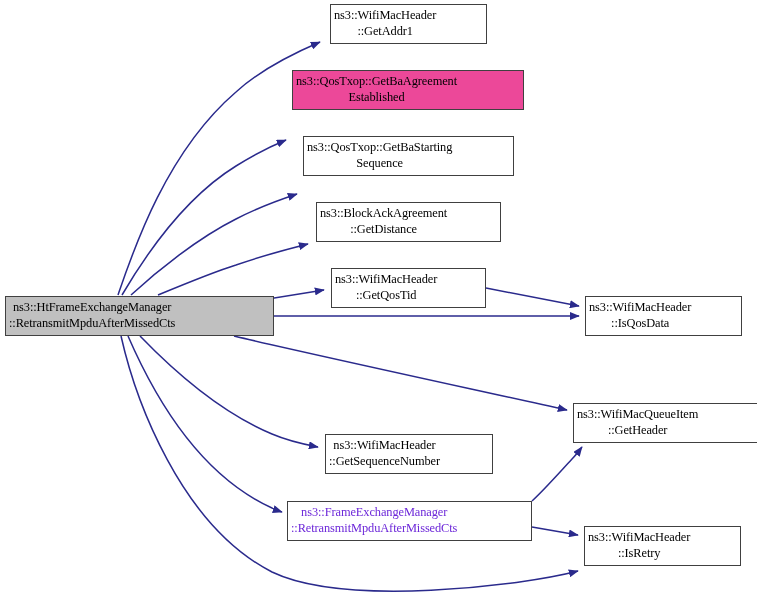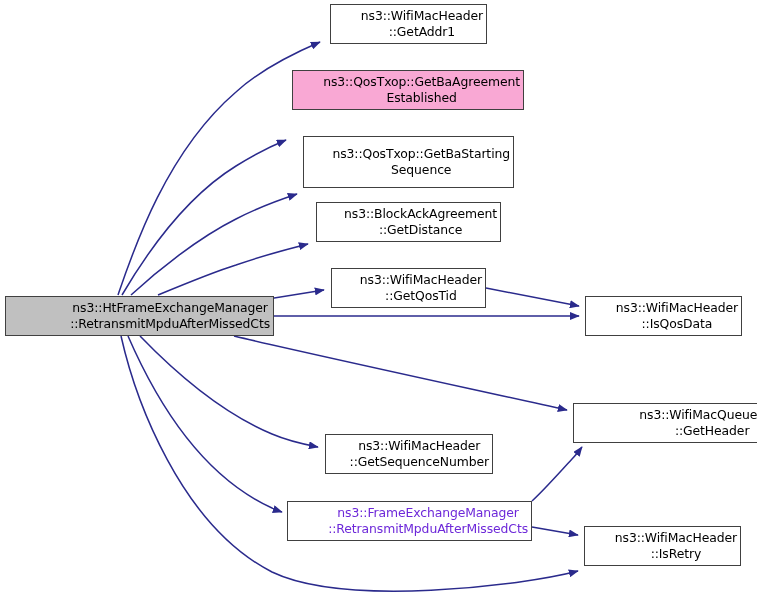--- a/index.html
+++ b/index.html
@@ -25,30 +25,31 @@
     top: 0;
     width: 757px;
     height: 593px;
     pointer-events: none;
   }
   .node {
     position: absolute;
     box-sizing: border-box;
     display: flex;
     align-items: center;
-    justify-content: flex-end;
+    justify-content: flex-start;
     text-align: center;
     border: 1px solid #404040;
     background: #ffffff;
     color: #000000;
     font-size: 12.4px;
     line-height: 1.28;
     letter-spacing: -0.1px;
     white-space: pre-line;
     z-index: 5;
+    font-family: Liberation Serif, serif;
   }
   .node.root {
     background: #c0c0c0;
     border-color: #303030;
   }
   .node-label {
     display: block;
     padding: 0 3px;
     white-space: pre-line;
   }
@@ -76,23 +77,23 @@
         <path d="M 128 336 C 148 382 193 472 272 508 C 275 510 279 511 282 512" fill="none" stroke="#2a2a8c" stroke-width="1.5" marker-end="url(#arrowhead)"></path>
         <path d="M 532 501 C 545 489 559 473 572 459 C 576 455 579 451 582 447" fill="none" stroke="#2a2a8c" stroke-width="1.5" marker-end="url(#arrowhead)"></path>
         <path d="M 532 527 L 578 535" fill="none" stroke="#2a2a8c" stroke-width="1.5" marker-end="url(#arrowhead)"></path>
         <path d="M 121 336 C 135 398 180 525 272 572 C 345 607 521 586 578 571" fill="none" stroke="#2a2a8c" stroke-width="1.5" marker-end="url(#arrowhead)"></path>
       </g>
   </svg>
 <div class="node root" style="left: 5px; top: 296px; width: 269px; height: 40px; background: rgb(192, 192, 192); border-color: rgb(64, 64, 64); color: rgb(0, 0, 0);"><span class="node-label">ns3::HtFrameExchangeManager
 ::RetransmitMpduAfterMissedCts</span></div>
     <div class="node" style="left: 330px; top: 4px; width: 157px; height: 40px; background: rgb(255, 255, 255); border-color: rgb(64, 64, 64); color: rgb(0, 0, 0);"><span class="node-label">ns3::WifiMacHeader
 ::GetAddr1</span></div>
-    <div class="node" style="left: 292px; top: 70px; width: 232px; height: 40px; background: #f9a8d4; border-color: rgb(64, 64, 64); color: rgb(0, 0, 0);"><span class="node-label">ns3::QosTxop::GetBaAgreement
+    <div class="node" style="left: 292px; top: 70px; width: 232px; height: 40px; background: #ec4899; border-color: rgb(64, 64, 64); color: rgb(0, 0, 0);"><span class="node-label">ns3::QosTxop::GetBaAgreement
 Established</span></div>
-    <div class="node" style="left: 303px; top: 136px; width: 211px; height: 52px; background: rgb(255, 255, 255); border-color: rgb(64, 64, 64); color: rgb(0, 0, 0);"><span class="node-label">ns3::QosTxop::GetBaStarting
+    <div class="node" style="left: 303px; top: 136px; width: 211px; height: 40px; background: rgb(255, 255, 255); border-color: rgb(64, 64, 64); color: rgb(0, 0, 0);"><span class="node-label">ns3::QosTxop::GetBaStarting
 Sequence</span></div>
     <div class="node" style="left: 316px; top: 202px; width: 185px; height: 40px; background: rgb(255, 255, 255); border-color: rgb(64, 64, 64); color: rgb(0, 0, 0);"><span class="node-label">ns3::BlockAckAgreement
 ::GetDistance</span></div>
     <div class="node" style="left: 331px; top: 268px; width: 155px; height: 40px; background: rgb(255, 255, 255); border-color: rgb(64, 64, 64); color: rgb(0, 0, 0);"><span class="node-label">ns3::WifiMacHeader
 ::GetQosTid</span></div>
     <div class="node" style="left: 585px; top: 296px; width: 157px; height: 40px; background: rgb(255, 255, 255); border-color: rgb(64, 64, 64); color: rgb(0, 0, 0);"><span class="node-label">ns3::WifiMacHeader
 ::IsQosData</span></div>
     <div class="node" style="left: 573px; top: 403px; width: 216px; height: 40px; background: rgb(255, 255, 255); border-color: rgb(64, 64, 64); color: rgb(0, 0, 0);"><span class="node-label">ns3::WifiMacQueueItem
 ::GetHeader</span></div>
     <div class="node" style="left: 325px; top: 434px; width: 168px; height: 40px; background: rgb(255, 255, 255); border-color: rgb(64, 64, 64); color: rgb(0, 0, 0);"><span class="node-label">ns3::WifiMacHeader

